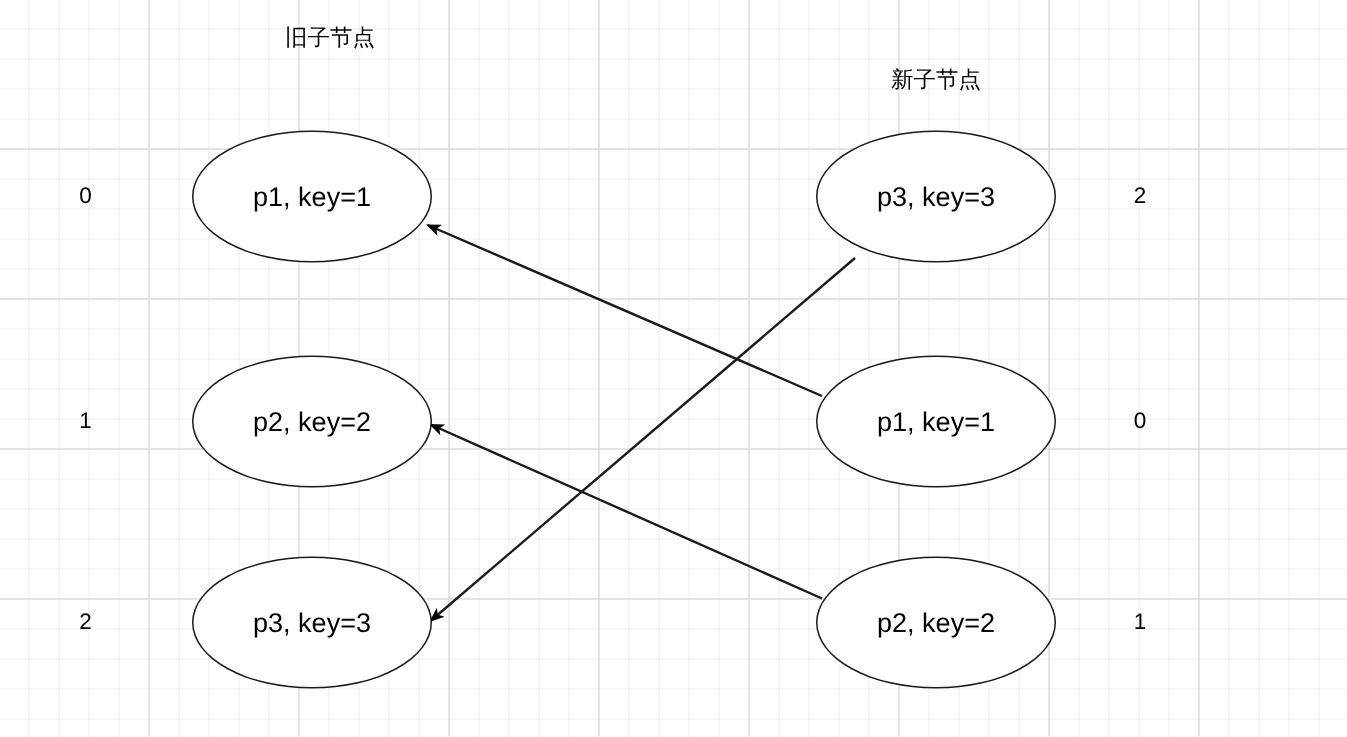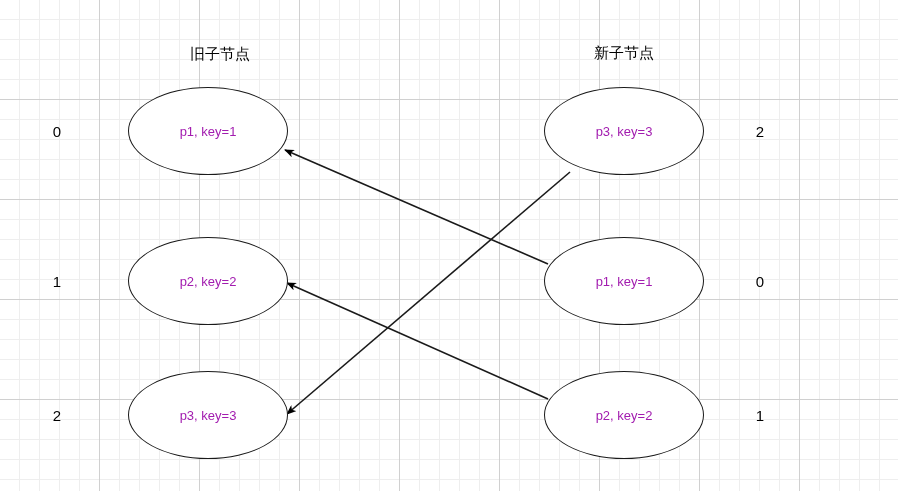--- a/index.html
+++ b/index.html
@@ -51,22 +51,22 @@
     border: 1.6px solid #1a1a1a;
     border-radius: 50%;
     background: #ffffff;
     box-sizing: border-box;
     display: flex;
     align-items: center;
     justify-content: center;
     transform: translate(-50%, -50%);
   }
   .node-label {
-    font-size: 13px;
-    color: #a21caf;
+    font-size: 18px;
+    color: #000000;
     white-space: nowrap;
   }
   .index-label {
     position: absolute;
     font-size: 15px;
     color: #000000;
     white-space: nowrap;
     transform: translate(-50%, -50%);
   }
 </style>
@@ -81,21 +81,21 @@
         <path d="M0,0 L10,4 L0,8 L2.6,4 Z" fill="#000000"></path>
       </marker>
     </defs>
     <g id="arrow-group">
         <line x1="548" y1="264" x2="285" y2="150" stroke="#1a1a1a" stroke-width="1.6" marker-end="url(#arrowhead)"></line>
         <line x1="548" y1="399" x2="287" y2="283" stroke="#1a1a1a" stroke-width="1.6" marker-end="url(#arrowhead)"></line>
         <line x1="570" y1="172" x2="287" y2="414" stroke="#1a1a1a" stroke-width="1.6" marker-end="url(#arrowhead)"></line>
       </g>
   </svg>
 
-  <div class="col-header" style="left:220px; top:45px;">旧子节点</div>
+  <div class="col-header" style="left:220px; top:16px;">旧子节点</div>
 
   <div class="col-header" style="left:624px; top:44px;">新子节点</div>
 
   <div class="index-label" style="left:57px; top:131px;">0</div>
   <div class="index-label" style="left:57px; top:281px;">1</div>
   <div class="index-label" style="left:57px; top:415px;">2</div>
 
   <div class="node" style="left:208px; top:131px;">
     <span class="node-label">p1, key=1</span>
   </div>

